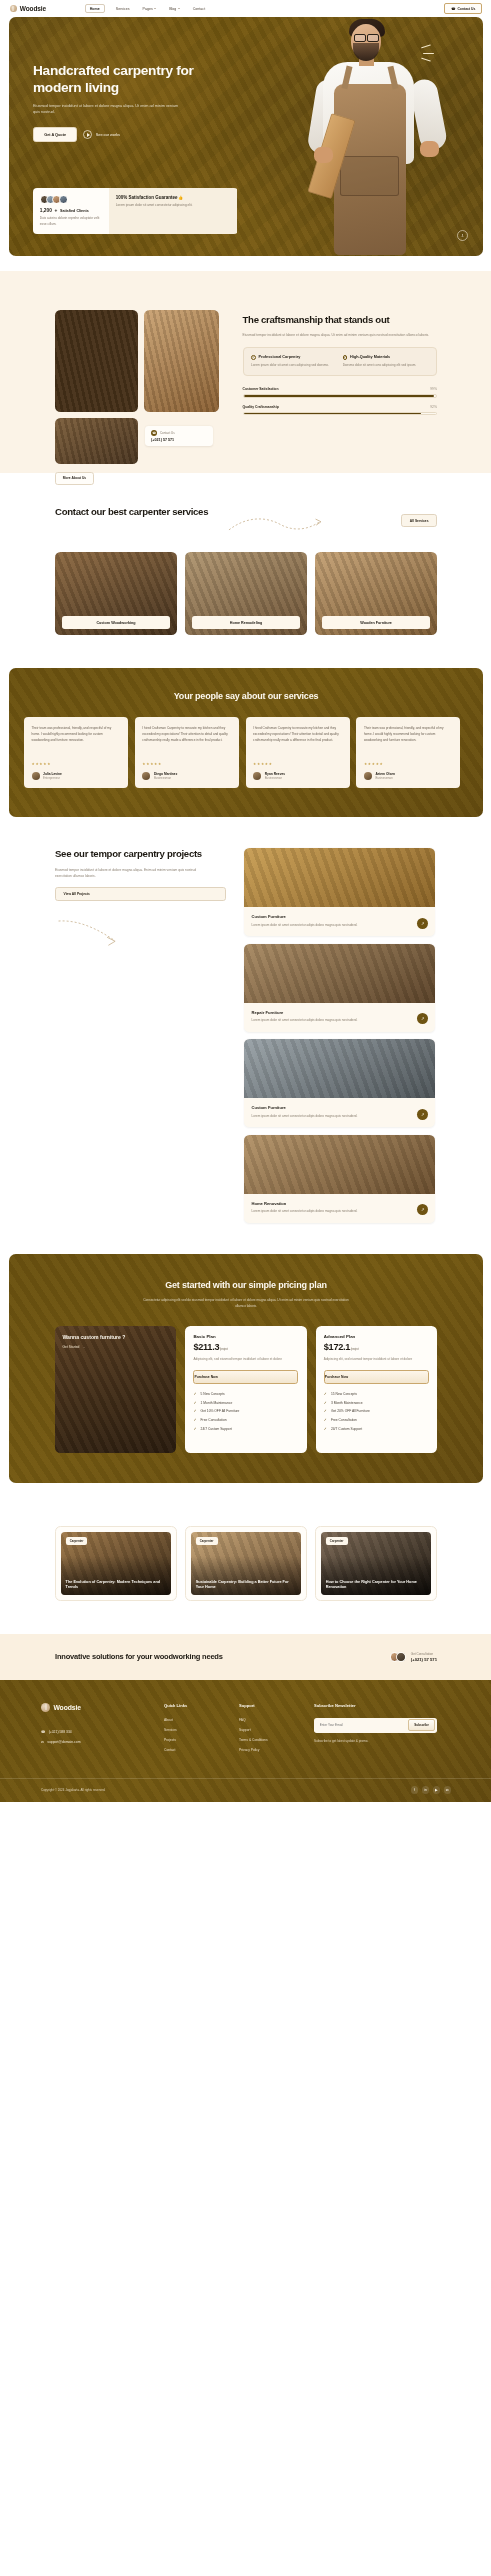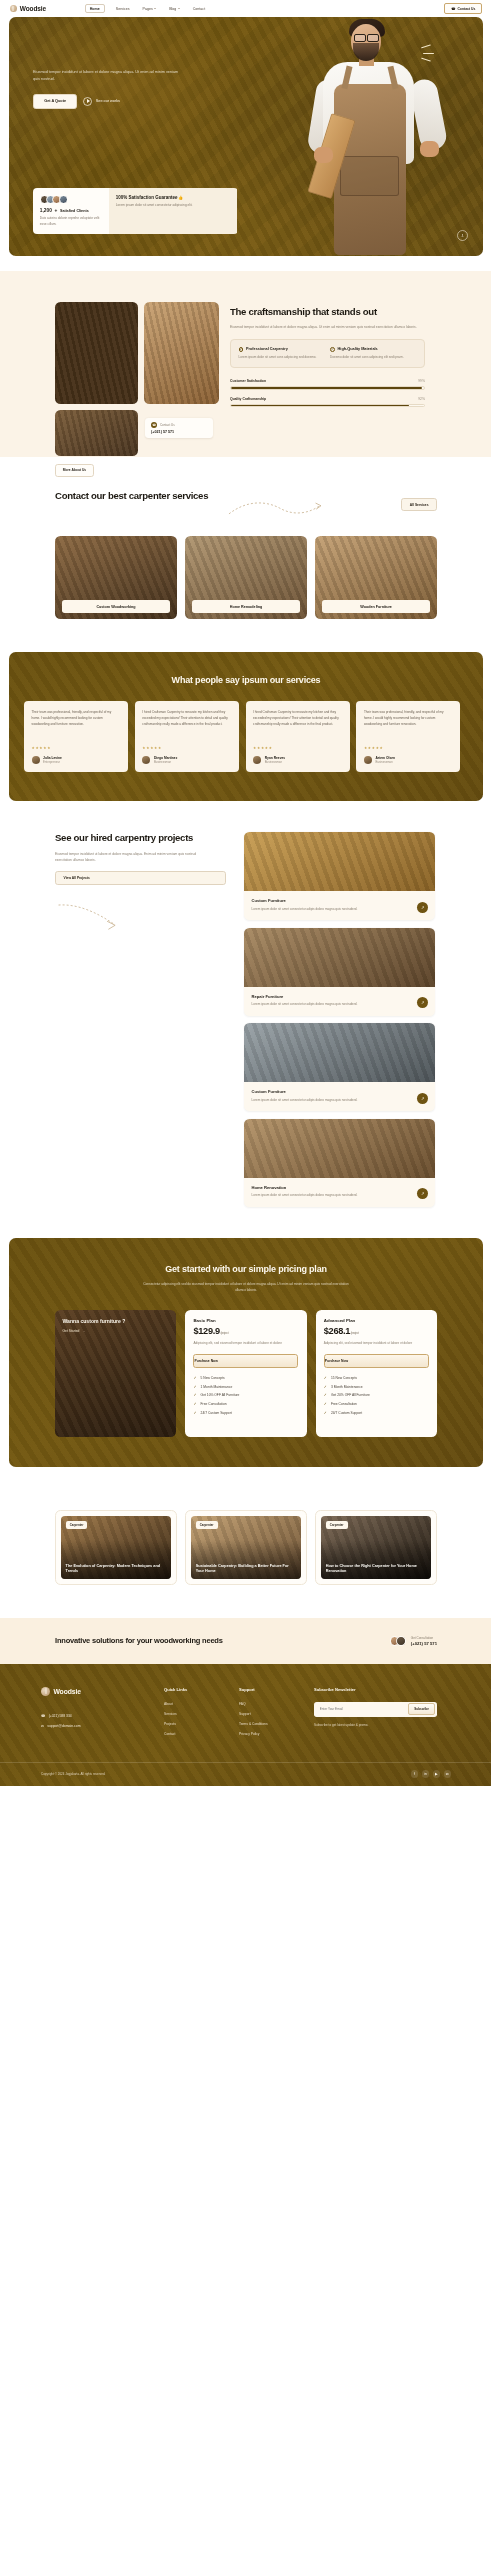--- a/index.html
+++ b/index.html
@@ -135,21 +135,21 @@
   .stat-title { font-size:4.5px; font-weight:700; color:#1d1912; line-height:1.35; }
   .stat-title .thumb { font-size:4.1px; }
   .hero-dot {
     position:absolute; right:15px; bottom:15px; width:11px; height:11px; border-radius:50%;
     border:0.5px solid rgba(253,246,233,.55); display:flex; align-items:center; justify-content:center;
     color:#fdf6e9; font-size:4.1px; z-index:7; cursor:pointer;
   }
 
   
   .craft { background:#fbf3e7; padding:27px 0 38px; margin-top:15px; }
-  .craft-in { width:382px; margin:4px auto; display:flex; gap:4px; }
+  .craft-in { width:382px; margin:12px auto; display:flex; gap:17px; }
   .craft-left { width:171px; position:relative; }
   .cimg { border-radius:5.5px; background:#c0a076; position:relative; overflow:hidden; }
   .cimg.big { width:83px; height:102px; position:absolute; left:0; top:0;
     background:linear-gradient(160deg,#5a4228,#2e2115 60%,#493venture); background-color:#463018; }
   .cimg.big2 { width:75px; height:102px; position:absolute; left:89px; top:0;
     background:linear-gradient(150deg,#caa374,#8a6033); }
   .cimg.low { width:83px; height:46px; position:absolute; left:0; top:108px;
     background:linear-gradient(150deg,#7c5e3b,#4a3520); }
   .cimg .grain { position:absolute; inset:0; opacity:.45;
     background:repeating-linear-gradient(77deg, rgba(0,0,0,.25) 0 2.7px, rgba(255,255,255,.08) 2.7px 6.1px); }
@@ -386,20 +386,21 @@
       <div class="fig-handL"></div>
         <div class="fig-handR"></div>
       <div class="hero-spark">
           <i></i>
           <i></i>
           <i></i>
         </div>
     </div>
 
     <div class="hero-content">
+      <div class="hero-title">Handcrafted carpentry for modern living</div>
       <div class="hero-sub">Eiusmod tempor incididunt ut labore et dolore magna aliqua. Ut enim ad minim veniam quis nostrud.</div>
       <div class="hero-btns">
         <div class="btn-quote">Get A Quote</div>
         <div class="btn-how">
           <span class="play-ring">
               <span class="play-tri"></span>
             </span>
           <span>See our works</span>
         </div>
       </div>
@@ -521,21 +522,21 @@
       <div class="serv-card s3">
           <div class="ph"></div>
           <div class="grain"></div>
           <div class="serv-label">Wooden Furniture</div>
         </div>
     </div>
   </div>
 
   <div class="testi">
     <div class="tex"></div>
-    <div class="testi-title">What people say ipsum our services</div>
+    <div class="testi-title">Your people say about our services</div>
     <div class="testi-row">
       <div class="t-card">
         <div class="t-text">Their team was professional, friendly, and respectful of my home. I would highly recommend looking for custom woodworking and furniture renovation.</div>
         <div class="t-stars">★★★★★</div>
         <div class="t-foot">
             <div class="t-av"></div>
             <div>
               <div class="t-name">Julia Levine</div>
               <div class="t-role">Entrepreneur</div>
             </div>
@@ -573,21 +574,21 @@
               <div class="t-role">Businessman</div>
             </div>
           </div>
       </div>
     </div>
   </div>
 
   <div class="projects">
     <div class="proj-in">
       <div class="proj-left">
-        <div class="sec-title">See our hired carpentry projects</div>
+        <div class="sec-title">See our tempor carpentry projects</div>
         <div class="proj-sub">Eiusmod tempor incididunt ut labore et dolore magna aliqua. Enim ad minim veniam quis nostrud exercitation ullamco laboris.</div>
         <div class="btn-outline">View All Projects</div>
         <div class="proj-arrow">
           <svg width="96" height="31" viewBox="0 0 140 46">
               <path d="M4 6 C34 4, 62 18, 86 34" fill="none" stroke="#c3ab85" stroke-width="1.1" stroke-dasharray="3 3"></path>
               <path d="M76 30 L88 36 L78 42" fill="none" stroke="#c3ab85" stroke-width="1.1"></path>
             </svg>
         </div>
       </div>
       <div class="proj-right">
@@ -645,21 +646,21 @@
         <div class="promo-txt">
           <div class="promo-h">Wanna custom furniture ?</div>
           <div class="promo-l">
               <span>Get Started</span>
               <span>→</span>
             </div>
         </div>
       </div>
       <div class="plan">
         <div class="plan-name">Basic Plan</div>
-        <div class="plan-price"><span>$129.9</span><small>/project</small></div>
+        <div class="plan-price"><span>$211.3</span><small>/project</small></div>
         <div class="plan-desc">Adipiscing elit, sed eiusmod tempor incididunt ut labore et dolore</div>
         <div class="btn-purchase">Purchase Now</div>
         <div class="plan-feats">
           <div class="pf">
               <span class="ck">✓</span>
               <span>5 New Concepts</span>
             </div>
           <div class="pf">
               <span class="ck">✓</span>
               <span>1 Month Maintenance</span>
@@ -673,21 +674,21 @@
               <span>Free Consultation</span>
             </div>
           <div class="pf">
               <span class="ck">✓</span>
               <span>24/7 Custom Support</span>
             </div>
         </div>
       </div>
       <div class="plan hl">
         <div class="plan-name">Advanced Plan</div>
-        <div class="plan-price"><span>$268.1</span><small>/project</small></div>
+        <div class="plan-price"><span>$172.1</span><small>/project</small></div>
         <div class="plan-desc">Adipiscing elit, sed eiusmod tempor incididunt ut labore et dolore</div>
         <div class="btn-purchase">Purchase Now</div>
         <div class="plan-feats">
           <div class="pf">
               <span class="ck">✓</span>
               <span>15 New Concepts</span>
             </div>
           <div class="pf">
               <span class="ck">✓</span>
               <span>3 Month Maintenance</span>

